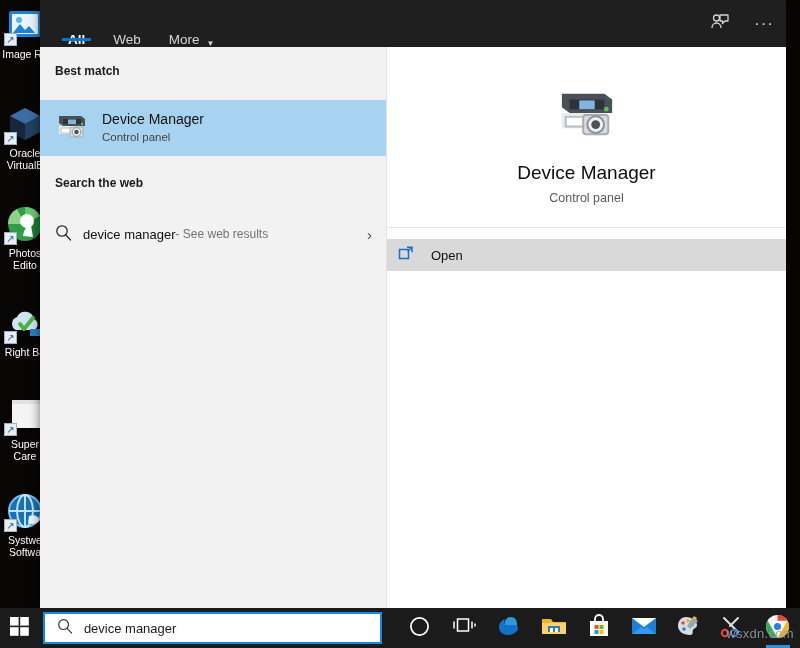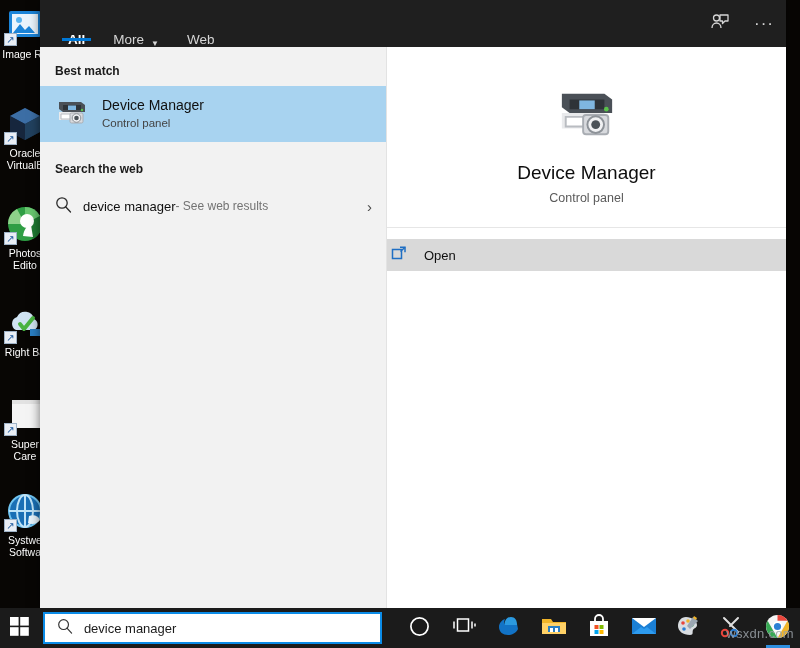--- a/index.html
+++ b/index.html
@@ -80,21 +80,21 @@
   #search-body { display: flex; height: 561px; }
 
   
   #results-col {
     width: 346px; height: 100%;
     background: #f2f2f2;
     padding-top: 10px;
   }
   .group-title {
     font-size: 12px; font-weight: bold; color: #1b1b1b;
-    padding: 7px 0 8px 15px;
+    padding: 7px 0 22px 15px;
   }
   .result-row {
     display: flex; align-items: center;
     height: 56px;
     padding-left: 15px;
     cursor: default;
   }
   .result-row.selected { background: #a8d3f0; }
   .result-icon { width: 42px; flex: 0 0 42px; }
   .result-text { padding-left: 5px; }
@@ -121,21 +121,21 @@
     display: flex; flex-direction: column;
     align-items: center; justify-content: center;
     padding-top: 14px;
   }
   #preview-title { font-size: 19px; color: #0d0d0d; margin-top: 16px; }
   #preview-sub { font-size: 12.5px; color: #5a5a5a; margin-top: 7px; }
   #preview-divider { height: 1px; background: #e6e6e6; margin: 0 0 0 0; }
   .action-row {
     display: flex; align-items: center;
     height: 32px;
-    padding-left: 4px;
+    padding-left: 11px;
     background: #d9d9d9;
     cursor: default;
   }
   .action-label { font-size: 13px; color: #101010; margin-left: 16px; }
 
   
   #taskbar {
     position: absolute; left: 0; bottom: 0;
     width: 800px; height: 40px;
     background: #1b1b1b;
@@ -260,25 +260,25 @@
   </div>
 </div>
 
 <div id="search-panel">
 
   <div id="search-header">
     <div class="tab active">
       <span>All</span>
     </div>
     <div class="tab">
+      <span>Web</span>
+    </div>
+    <div class="tab">
       <span>More</span>
       <span class="caret">▼</span>
-    </div>
-    <div class="tab">
-      <span>Web</span>
     </div>
 
     <div class="hdr-spacer"></div>
 
     <div class="hdr-btn">
       <span>
         <svg width="20" height="20" viewBox="0 0 20 20">
           <circle cx="6.5" cy="6" r="3" fill="none" stroke="#d6d6d6" stroke-width="1.3"></circle>
           <path d="M2 16c0-3 2-5 4.5-5S11 13 11 16" fill="none" stroke="#d6d6d6" stroke-width="1.3"></path>
           <path d="M10 3h8v6h-3l-2.5 2.5V9H10z" fill="none" stroke="#d6d6d6" stroke-width="1.3" stroke-linejoin="round"></path>

